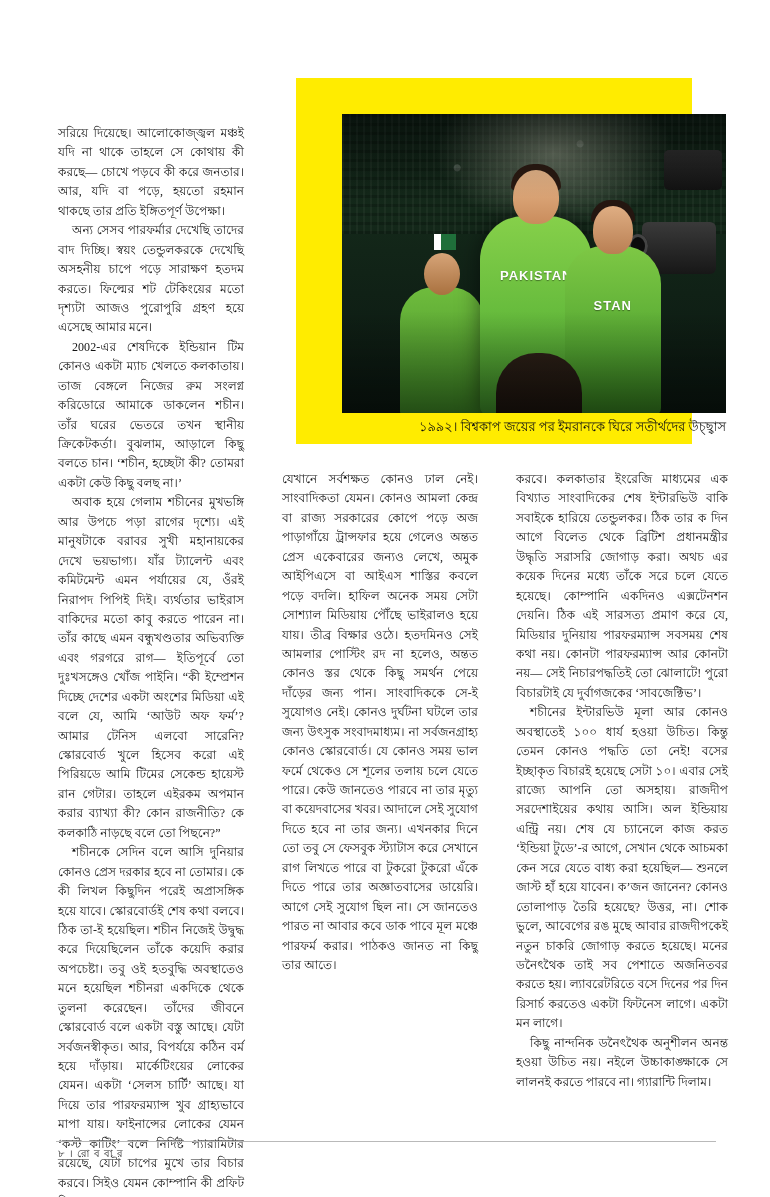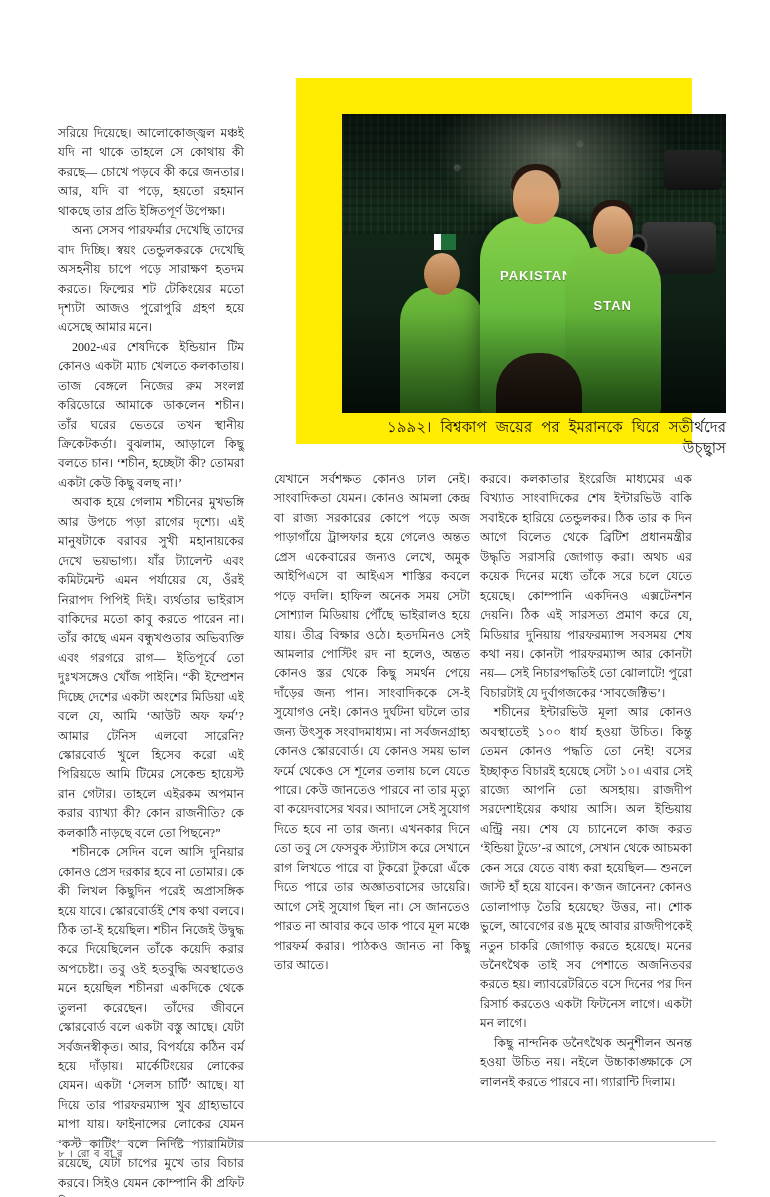--- a/index.html
+++ b/index.html
@@ -165,41 +165,41 @@
     position: absolute; inset: 0;
     background: linear-gradient(180deg, rgba(0,0,0,.35) 0%, rgba(0,0,0,0) 28%, rgba(0,0,0,0) 66%, rgba(0,0,0,.45) 100%);
   }
 
   .caption {
     position: absolute;
     left: 46px;
     top: 340px;
     width: 384px;
     text-align: right;
-    font-size: 15px;
+    font-size: 13px;
     line-height: 1.4;
     color: #111;
-    font-family: Liberation Mono, monospace;
+    font-family: Liberation Serif, serif;
   }
 
   
   .col {
     position: absolute;
     text-align: justify;
     font-size: 12px;
     line-height: 1.62;
     color: #141414;
     letter-spacing: 0.05px;
   }
   .col p { margin: 0; text-indent: 14px; }
   .col p.noindent { text-indent: 0; }
 
   #col-left  { left: 58px;  top: 124px; width: 186px; }
-  #col-mid   { left: 274px; top: 470px; width: 196px; }
-  #col-right { left: 480px; top: 470px; width: 212px; }
+  #col-mid   { left: 282px; top: 470px; width: 196px; }
+  #col-right { left: 516px; top: 470px; width: 212px; }
 
   
   .footer-rule {
     position: absolute;
     left: 56px; top: 1141px;
     width: 660px; height: 1px;
     background: #b9b9b9;
   }
   .folio {
     position: absolute;

